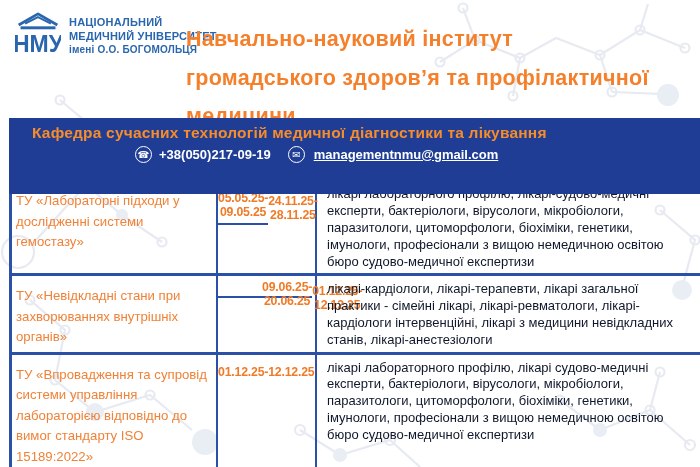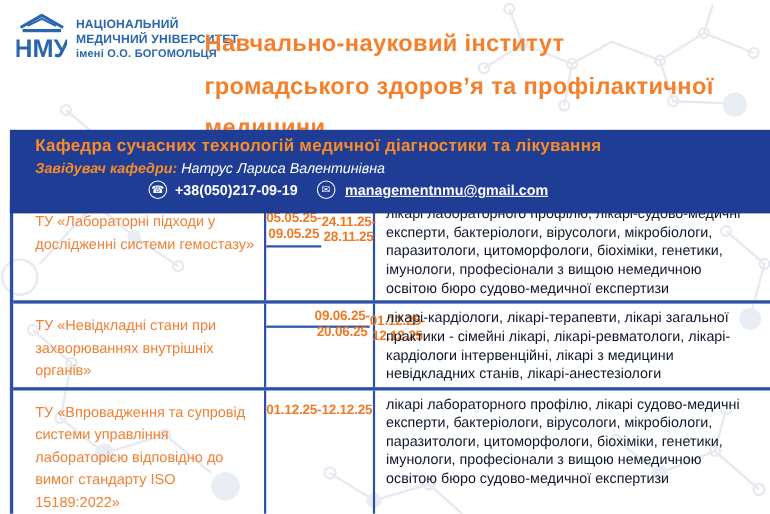--- a/index.html
+++ b/index.html
@@ -47,21 +47,21 @@
   
   .course-table {
     position: absolute; left: 9px; right: 0; top: 181px; bottom: 0; z-index: 1;
     border-left: 3px solid #2b50a8; display: flex; flex-direction: column;
   }
   .trow { display: flex; }
   .trow-1 { height: 96px; border-bottom: 3px solid #2b50a8; }
   .trow-2 { height: 79px; border-bottom: 3px solid #2b50a8; justify-content: space-between; }
   .trow-3 { flex: 1; }
   .c-title {
-    width: 228px; padding: 10px 4px 0 20px;
+    width: 204px; padding: 10px 4px 0 4px;
     color: #f08238; font-weight: 500; font-size: 13.2px; line-height: 20.5px;
   }
   .c-dates {
     width: 101px; border-left: 2.5px solid #2b50a8; border-right: 2.5px solid #2b50a8;
     display: flex; flex-direction: row;
   }
   .datebox { text-align: center; color: #ef7b27; font-weight: 700; font-size: 12.3px; letter-spacing: -0.2px; }
   .r1b1 { height: 44px; padding-top: 10px; border-bottom: 2.5px solid #2b50a8; }
   .r1b2 { padding-top: 13px; }
   .r2b1 { height: 22px; padding-top: 4px; border-bottom: 2.5px solid #2b50a8; padding-left: 44px; }
@@ -144,24 +144,20 @@
 </div>
 
 <div class="page-title">
   <div>Навчально-науковий інститут</div>
   <div>громадського здоров’я та профілактичної</div>
   <div>медицини</div>
 </div>
 
 <div class="banner">
   <div class="banner-dept">Кафедра сучасних технологій медичної діагностики та лікування</div>
-  <div class="banner-head">
-    <span class="lbl">Завідувач кафедри:</span>
-    <span class="nm">Натрус Лариса Валентинівна</span>
-  </div>
   <div class="banner-contact">
     <span class="cicon">☎</span>
     <span class="phone-num">+38(050)217-09-19</span>
     <span class="cicon">✉</span>
     <span class="email-link">managementnmu@gmail.com</span>
   </div>
 </div>
 
 <div class="course-table">
 

